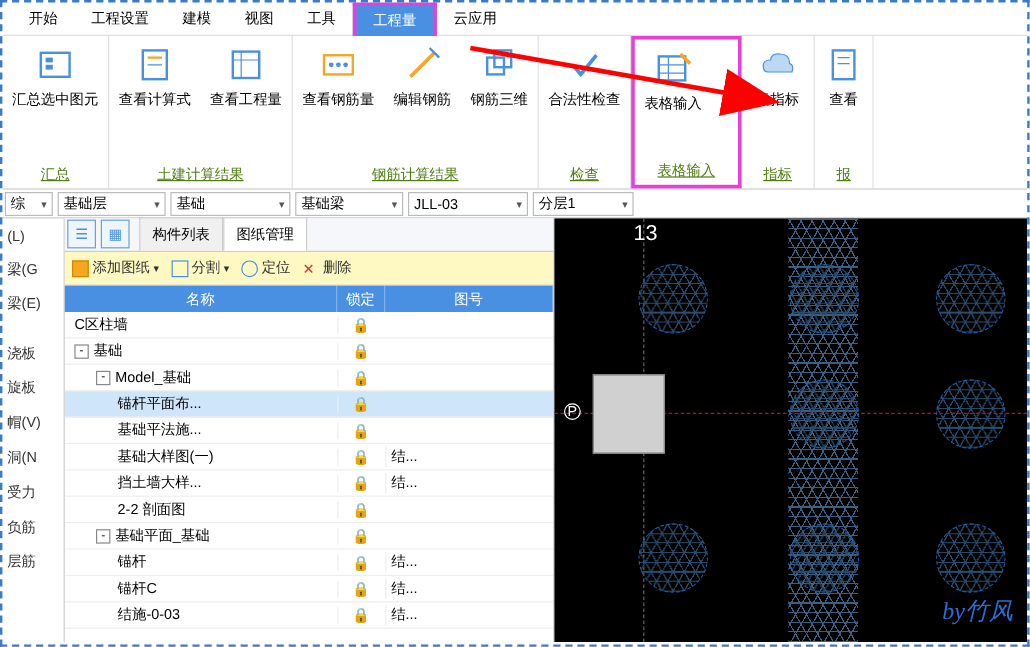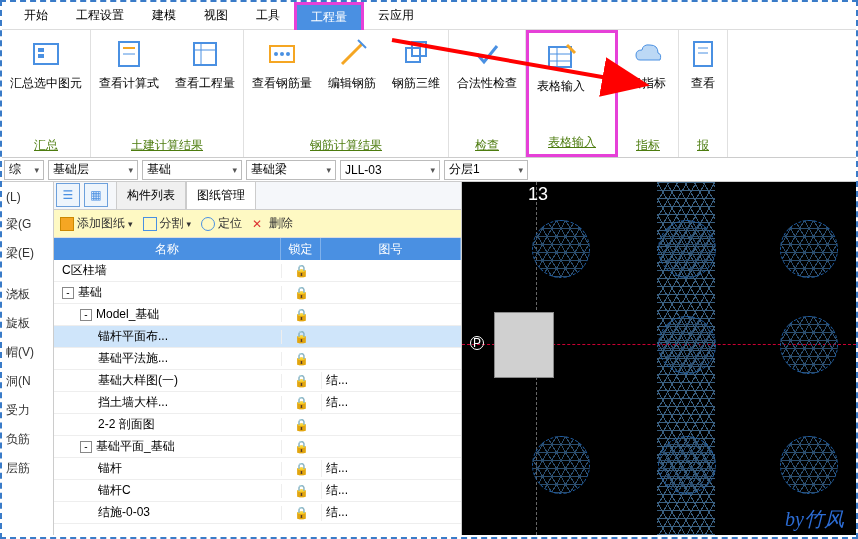--- a/index.html
+++ b/index.html
@@ -69,21 +69,21 @@
     background:
       repeating-linear-gradient(60deg, #3a5f80 0 1px, transparent 1px 8px),
       repeating-linear-gradient(-60deg,#3a5f80 0 1px, transparent 1px 8px),
       repeating-linear-gradient(0deg,  #3a5f80 0 1px, transparent 1px 8px);
   }
   .block { position:absolute; left:32px; top:130px; width:60px; height:66px; background:#d0d0d0; border:1px solid #888; }
   .marker { position:absolute; color:#fff; font-size:12px; border:1px solid #fff; border-radius:50%; width:14px; height:14px; display:flex; align-items:center; justify-content:center; }
   .num13 { position:absolute; left:66px; top:2px; color:#fff; font-size:18px; }
   .vline { position:absolute; left:74px; top:0; width:0; height:100%; border-left:1px dashed #666; }
   .hline { position:absolute; left:0; top:162px; width:100%; height:0; border-top:1px dashed #c03; }
-  .sig { position:absolute; right:12px; bottom:2px; color:#2c6cd4; font-size:20px; font-style:italic; font-family: "STKaiti","KaiTi",serif; }
+  .sig { position:absolute; right:12px; bottom:12px; color:#2c6cd4; font-size:20px; font-style:italic; font-family: "STKaiti","KaiTi",serif; }
 
   
   .arrow-svg { position:absolute; left:320px; top:30px; pointer-events:none; }
 </style>
 </head>
 <body>
 
 <div class="tabs">
   <div class="tab">开始</div>
   <div class="tab">工程设置</div>

